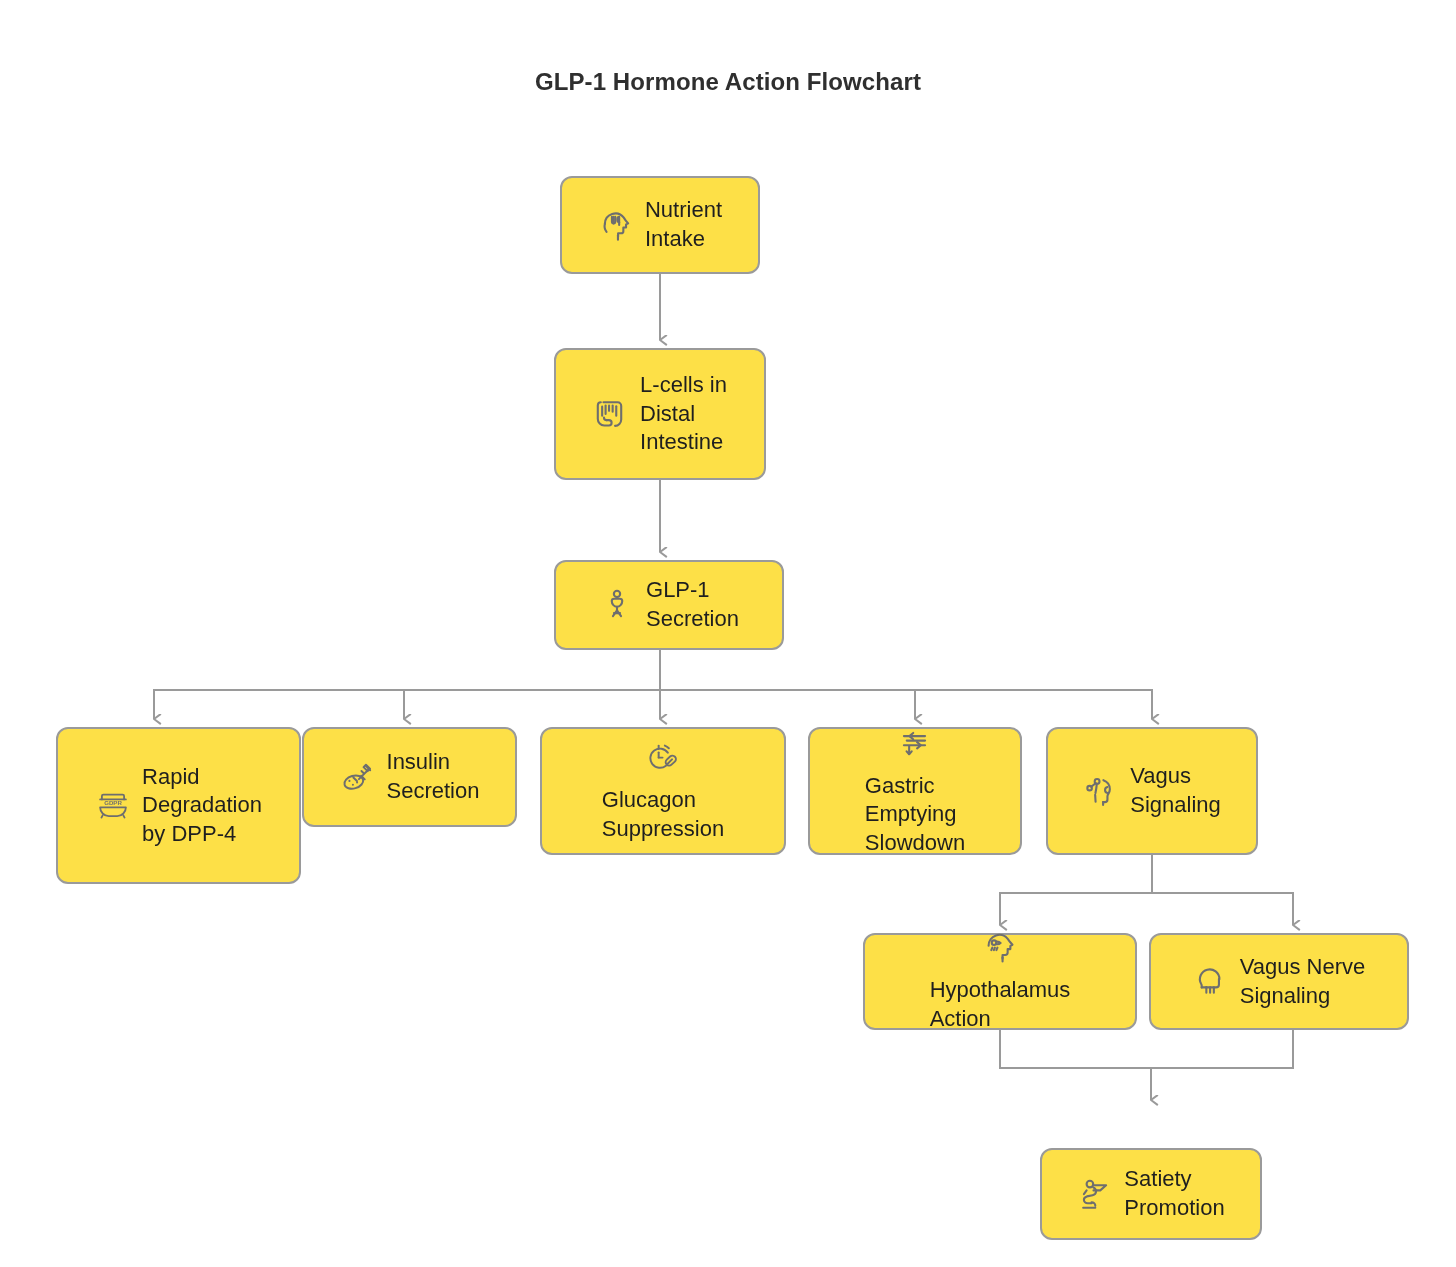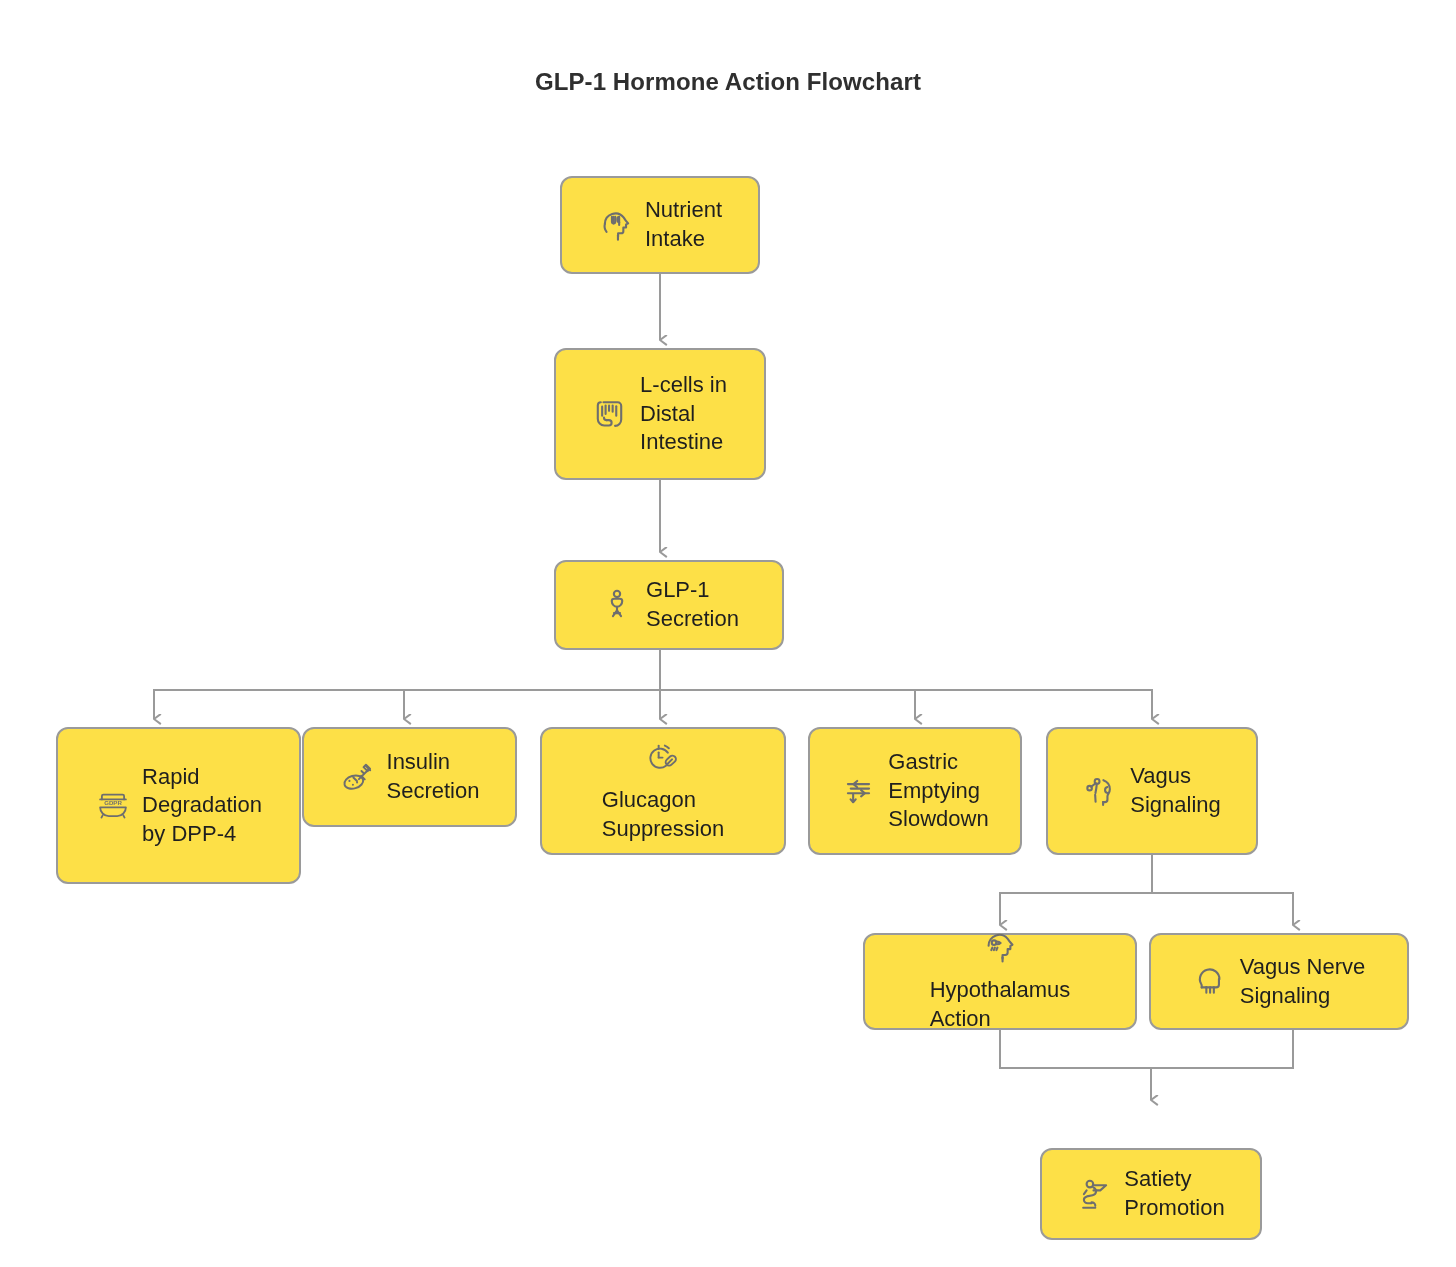--- a/index.html
+++ b/index.html
@@ -197,21 +197,21 @@
         <path d="M9.1 12.4V8.9"></path>
         <path d="M9.1 12.4h2.6"></path>
         <rect x="13.4" y="12.1" width="7.6" height="4.6" rx="2.3" transform="rotate(-43 17.2 14.4)"></rect>
         <path d="M15.3 16.3l2.7-2.7"></path>
       </svg>
     </span>
     <span class="lbl">Glucagon
 Suppression</span>
   </div>
 
-  <div class="node" style="left:808px; top:727px; width:214px; height:128px;">
+  <div class="node" style="left:808px; top:727px; width:214px; height:128px;flex-direction:column;">
     <span class="ico">
       <svg viewBox="0 0 24 24" fill="none" stroke="currentColor" stroke-width="1.4" stroke-linecap="round" stroke-linejoin="round">
         <path d="M4.6 7.4h14.1"></path>
         <path d="M6.5 10.4h12.2"></path>
         <path d="M4.6 13.5h14.1"></path>
         <path d="M10.8 5.3 8.3 7.4l2.5 2.1"></path>
         <path d="M13.4 11.4l2.5 2.1-2.5 2.1"></path>
         <path d="M8.1 14.4v4.9"></path>
         <path d="M6.4 17.6 8.1 19.5 9.8 17.6"></path>
       </svg>

